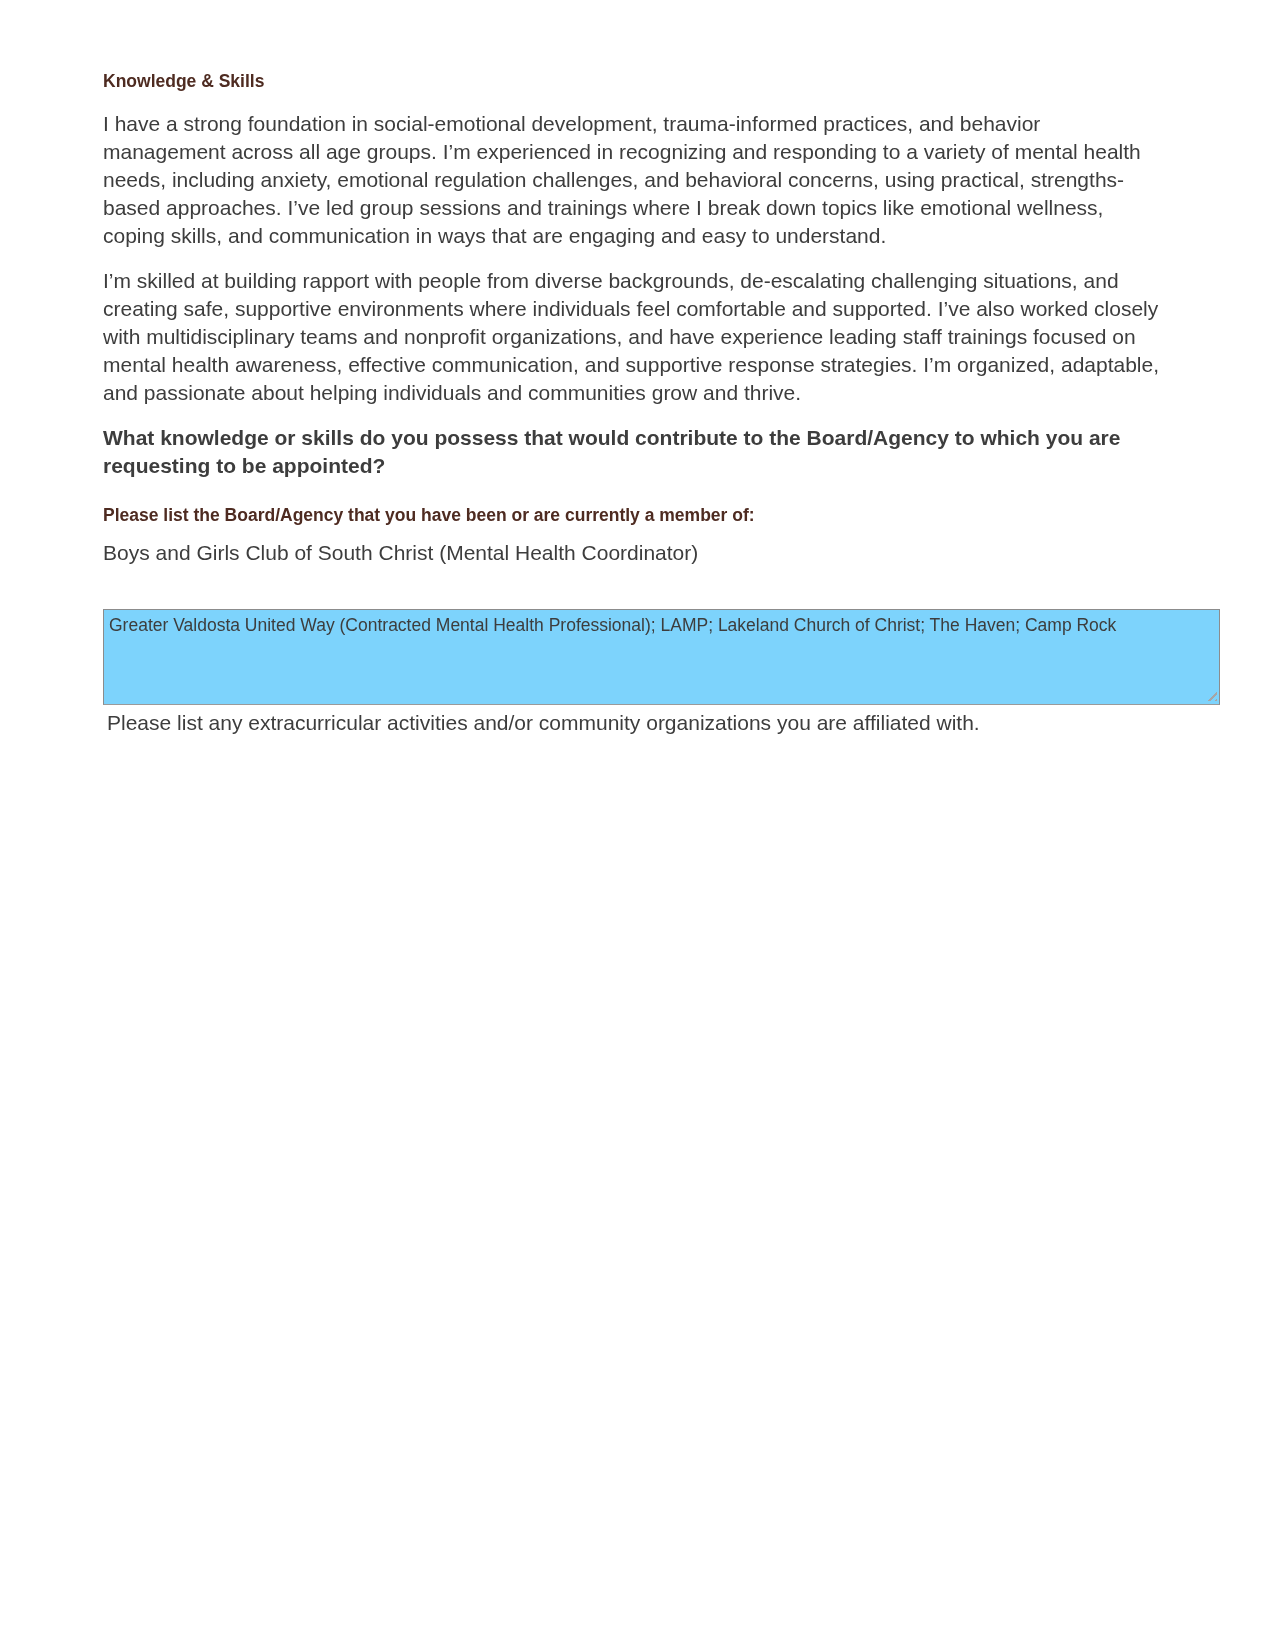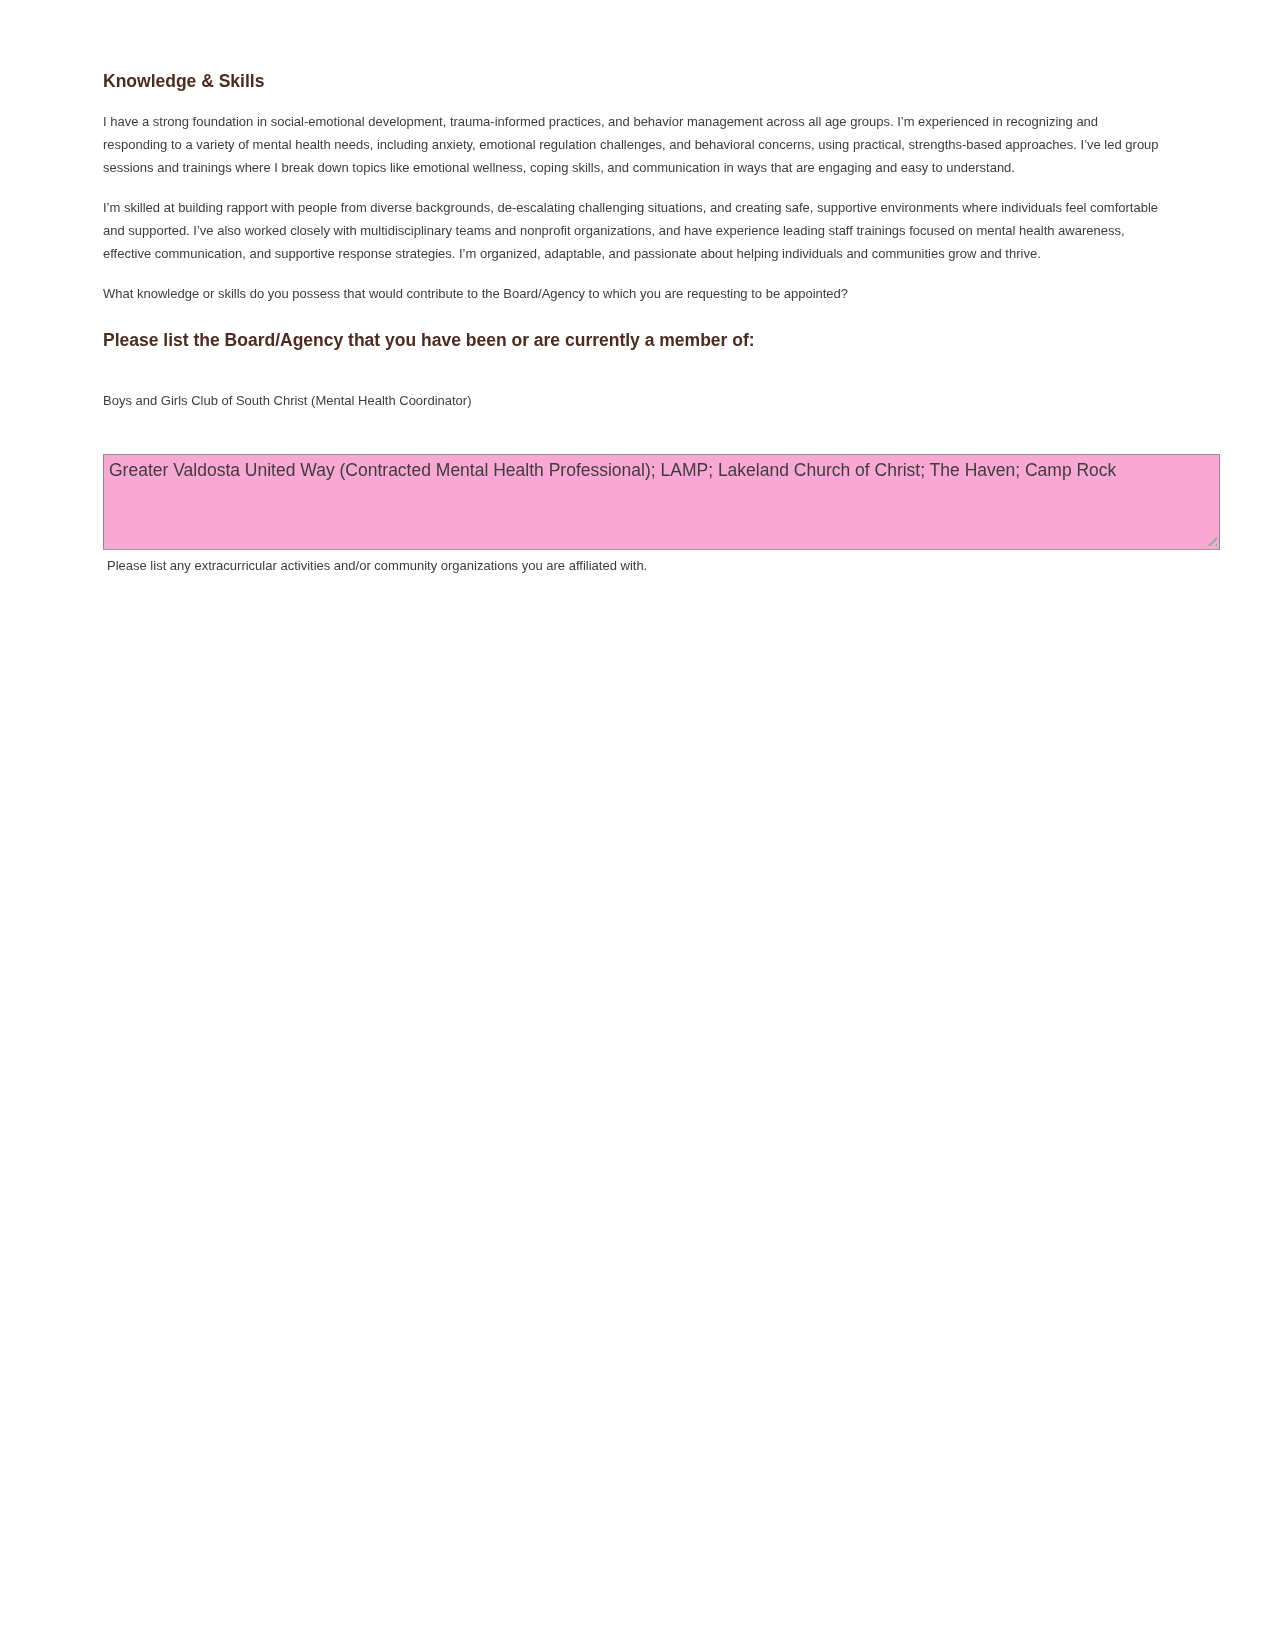--- a/index.html
+++ b/index.html
@@ -28,52 +28,53 @@
   }
   .section-heading {
     font-size: 17.5px;
     font-weight: bold;
     color: var(--brown);
     line-height: 22px;
     margin: 0 0 18px 0;
     width: 1057px;
   }
   .body-text {
-    font-size: 13px;
-    line-height: 23px;
+    font-size: 21px;
+    line-height: 28px;
     color: var(--body);
     margin: 0 0 17px 0;
     width: 1057px;
   }
   .question-text {
     margin-bottom: 24px;
+    font-weight: bold;
   }
   .heading-board {
     margin-top: 0;
-    margin-bottom: 38px;
+    margin-bottom: 13px;
   }
   .board-value {
     margin-bottom: 42px;
   }
   .heading-extra {
     margin-bottom: 12px;
   }
   .textarea-wrap {
     position: relative;
     width: 1117px;
     margin: 0 0 4px 0;
   }
   textarea.extra-textarea {
     display: block;
     width: 1117px;
     height: 96px;
     resize: none;
     border: 1px solid var(--border-gray);
     border-bottom-color: #9a9a9a;
-    background: #f9a8d4;
+    background: #7dd3fc;
     font-family: "Liberation Sans", sans-serif;
     font-size: 17.5px;
     line-height: 25px;
     color: var(--body);
     padding: 3px 6px 3px 5px;
     outline: none;
     border-radius: 0;
   }
   .resize-handle {
     position: absolute;

